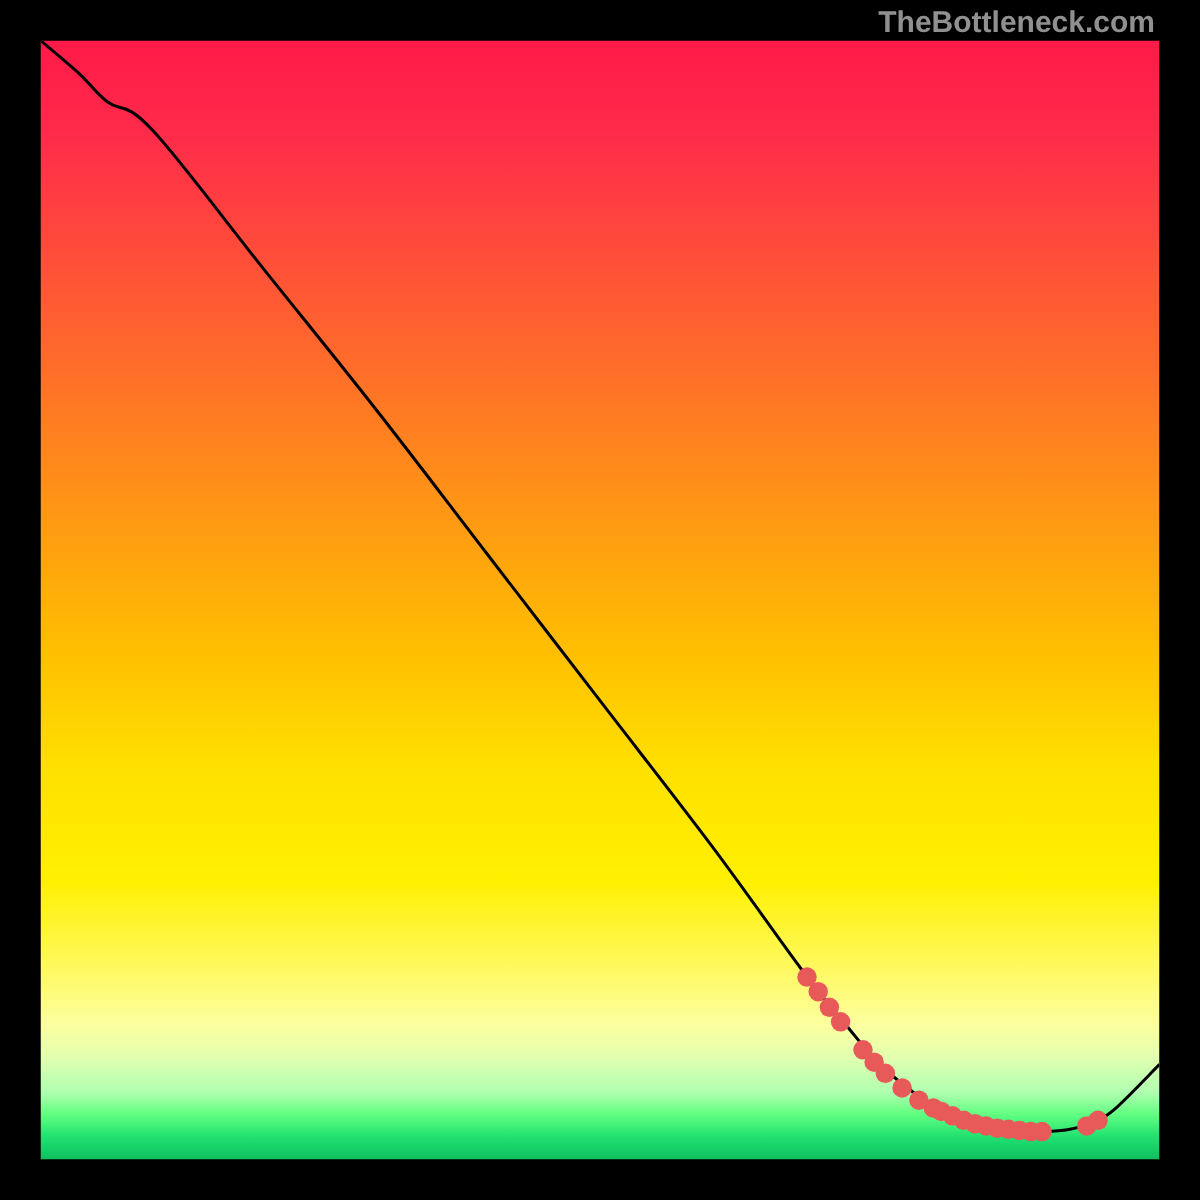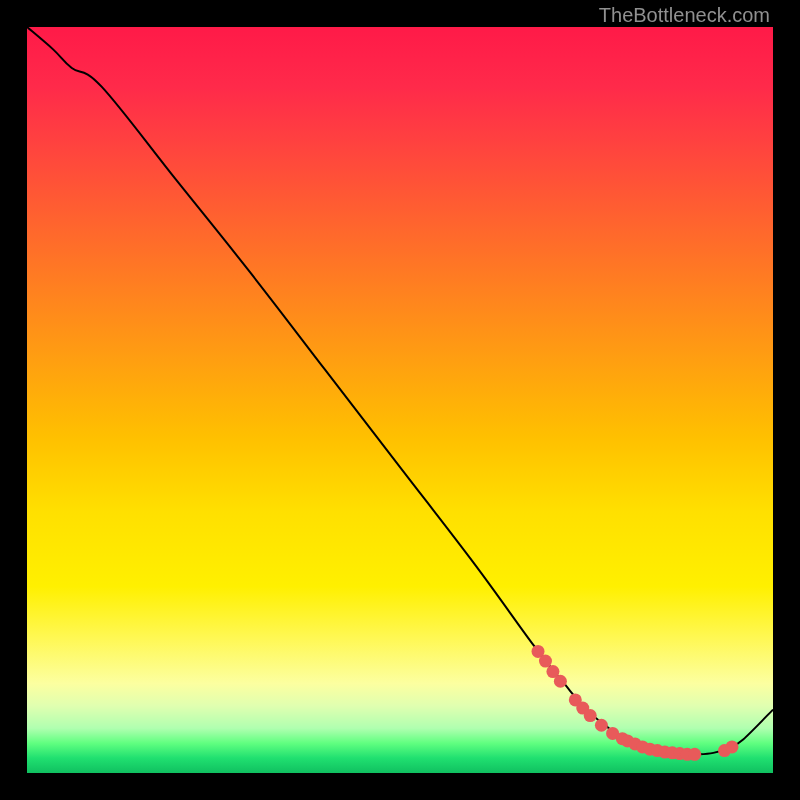--- a/index.html
+++ b/index.html
@@ -34,21 +34,21 @@
       #20e070 98%,
       #10c060 100%
     );
   }
   .watermark {
     position: absolute;
     top: 4px;
     right: 30px;
     color: #909090;
     font-size: 20px;
-    font-weight: 400;
+    font-weight: 700;
     z-index: 10;
   }
   svg.curve {
     position: absolute;
     left: 0; top: 0; width: 100%; height: 100%;
     z-index: 5;
   }
 </style>
 </head>
 <body>

